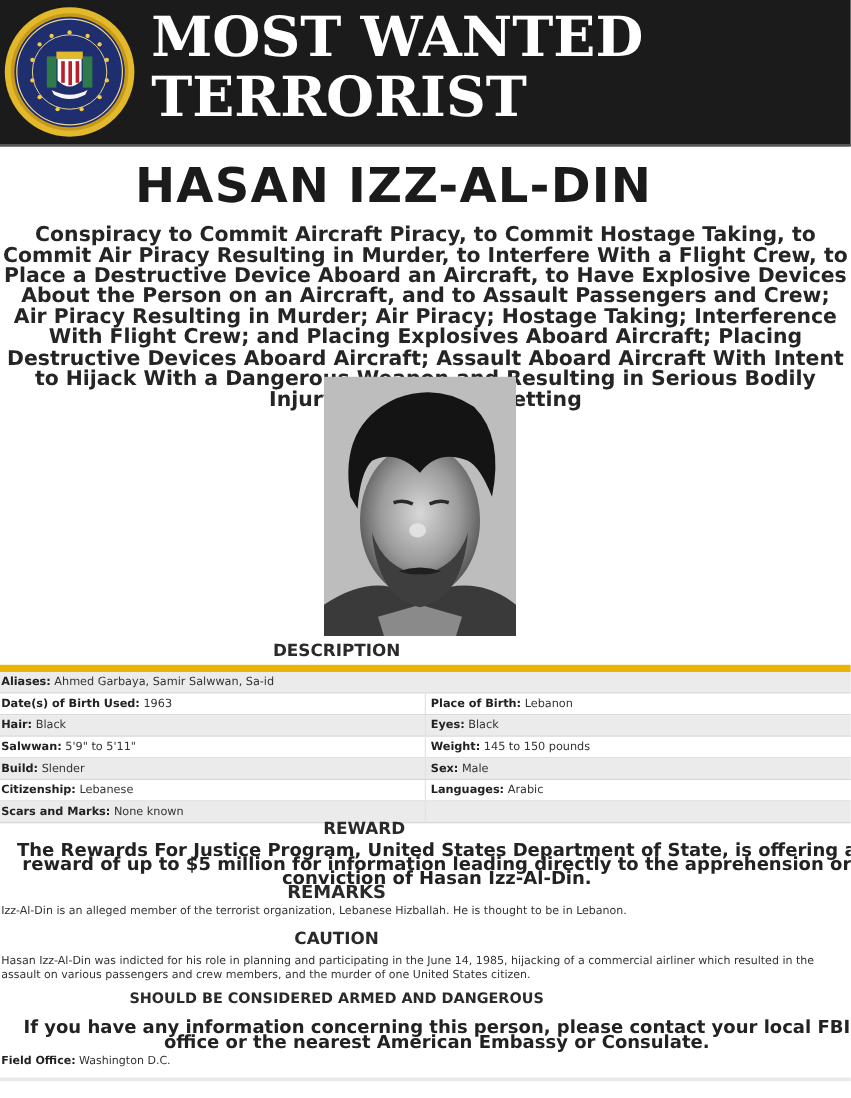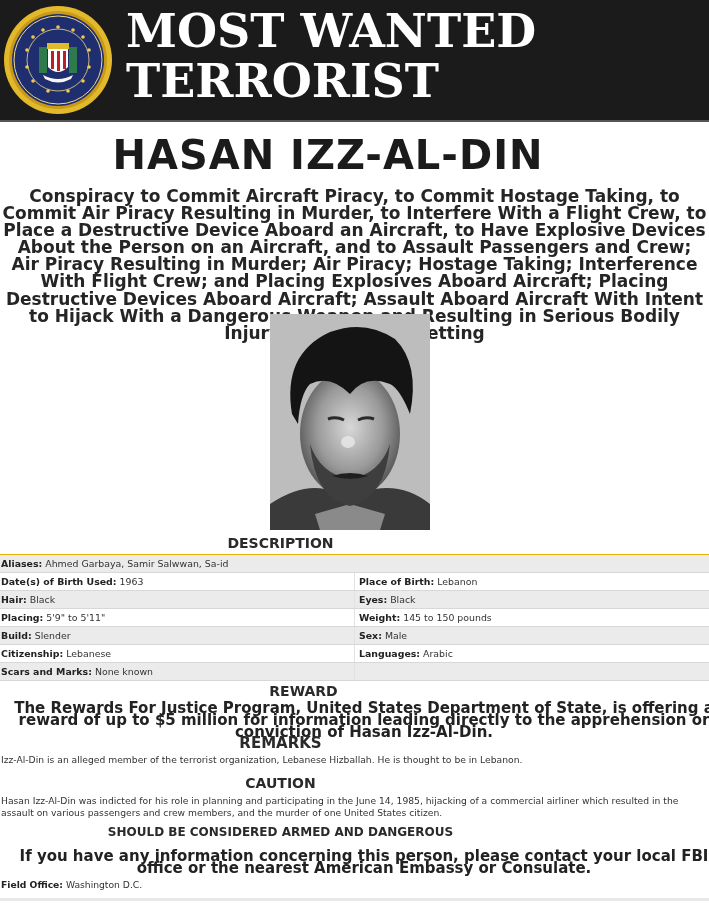--- a/index.html
+++ b/index.html
@@ -13,21 +13,21 @@
 
     .name { position: absolute; left: 0; top: 130px; width: 656px; text-align: center; font-weight: bold; font-size: 40px; letter-spacing: 1px; color: #1b1b1b; line-height: 50px; }
 
     .charges { position: absolute; left: 2px; top: 188px; width: 705px; text-align: center; font-weight: bold; font-size: 17px; line-height: 17.1px; color: #252525; }
 
     .photo { position: absolute; left: 270px; top: 314px; width: 160px; height: 216px; background: #b8b8b8; overflow: hidden; }
 
     .section-title { position: absolute; left: 0; width: 561px; text-align: center; font-weight: bold; color: #2a2a2a; }
     .desc-title { top: 535px; font-size: 14px; }
 
-    .desc-table { position: absolute; left: 0; top: 554px; width: 709px; border-top: 1px solid #eab308; }
+    .desc-table { position: absolute; left: 0; top: 554px; width: 709px; border-top: 6px solid #eab308; }
     .drow { display: flex; height: 18px; border-bottom: 1px solid #d8d8d8; font-size: 9.4px; line-height: 17px; }
     .drow.gray { background: #ebebeb; }
     .drow.white { background: #ffffff; }
     .dcell { width: 354px; padding-left: 1px; white-space: nowrap; overflow: hidden; }
     .dcell.right { border-left: 1px solid #e2e2e2; padding-left: 4px; }
     .dcell.full { width: 709px; }
     .lbl { font-weight: bold; color: #222; }
     .val { color: #333; }
 
     .reward-title { top: 683px; font-size: 14px; margin-left: 23px; }
@@ -133,21 +133,21 @@
       <span class="lbl">Hair:</span>
       <span class="val">Black</span>
     </div>
     <div class="dcell right">
       <span class="lbl">Eyes:</span>
       <span class="val">Black</span>
     </div>
   </div>
   <div class="drow white">
     <div class="dcell">
-      <span class="lbl">Placing:</span>
+      <span class="lbl">Salwwan:</span>
       <span class="val">5'9" to 5'11"</span>
     </div>
     <div class="dcell right">
       <span class="lbl">Weight:</span>
       <span class="val">145 to 150 pounds</span>
     </div>
   </div>
   <div class="drow gray">
     <div class="dcell">
       <span class="lbl">Build:</span>

